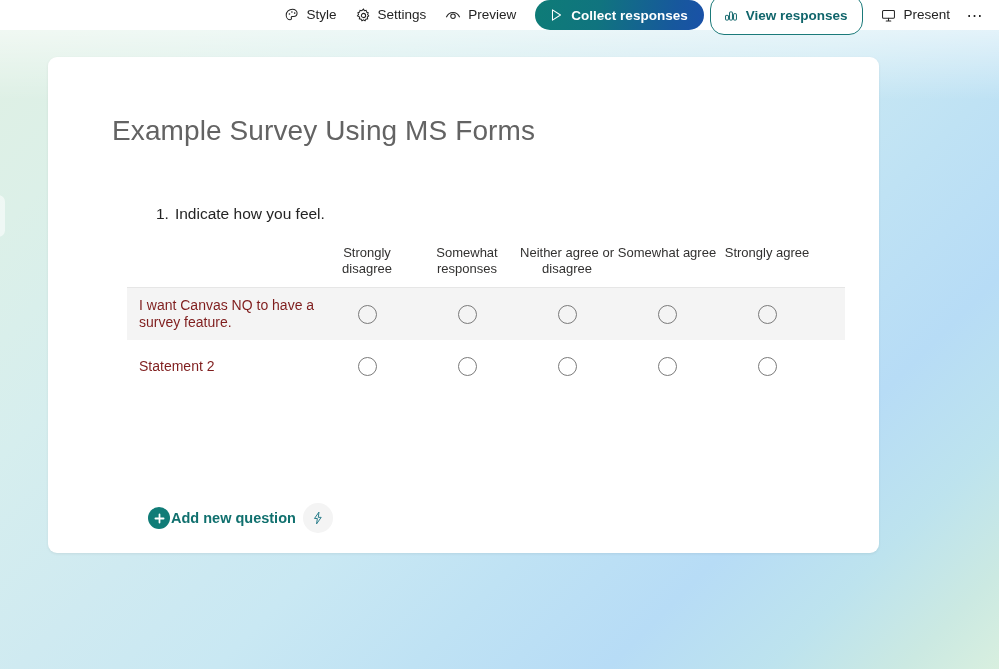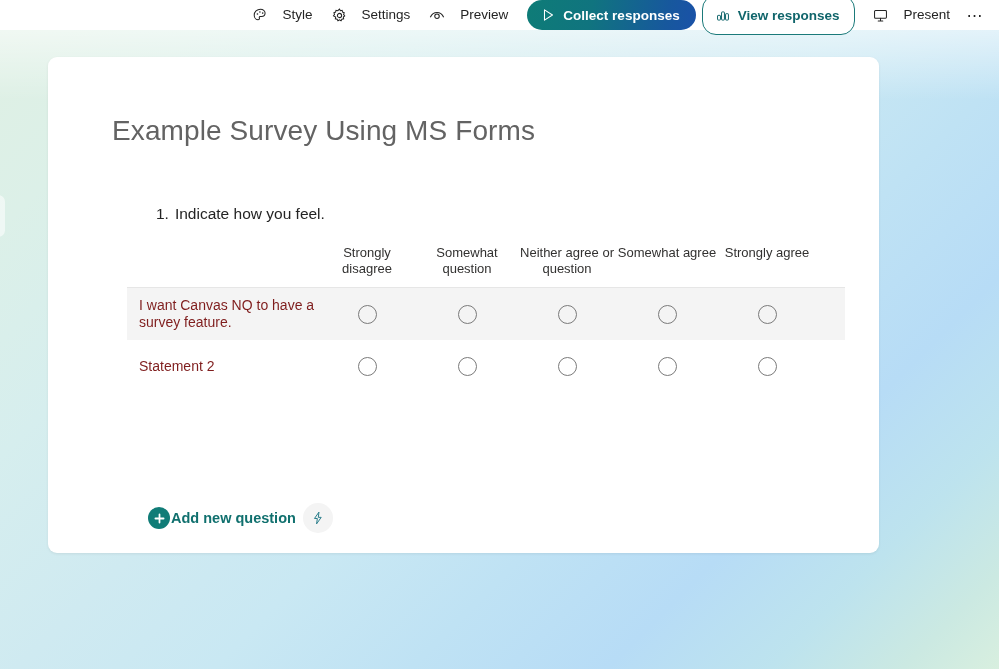--- a/index.html
+++ b/index.html
@@ -55,21 +55,21 @@
     display: flex;
     align-items: center;
     justify-content: flex-end;
     padding-right: 10px;
     box-sizing: border-box;
     z-index: 10;
   }
   .tb-item {
     display: flex;
     align-items: center;
-    gap: 14px;
+    gap: 6px;
     height: 26px;
     padding: 0 9px;
     border-radius: 4px;
     cursor: pointer;
     color: #242424;
     font-size: 13.5px;
     white-space: nowrap;
     user-select: none;
   }
   .tb-item .lbl { line-height: 1; }
@@ -355,22 +355,22 @@
     <div class="q-title-row">
       <span class="q-num">1.</span>
       <span>Indicate how you feel.</span>
     </div>
 
     <div class="likert">
 
       <div class="likert-head">
         <div class="lh-spacer"></div>
         <div class="lh-cell">Strongly disagree</div>
-        <div class="lh-cell">Somewhat question</div>
-        <div class="lh-cell">Neither agree or question</div>
+        <div class="lh-cell">Somewhat responses</div>
+        <div class="lh-cell">Neither agree or disagree</div>
         <div class="lh-cell">Somewhat agree</div>
         <div class="lh-cell">Strongly agree</div>
       </div>
 
       <div class="likert-row shaded">
         <div class="lr-label">I want Canvas NQ to have a survey feature.</div>
         <div class="lr-cell">
             <span class="radio"></span>
           </div>
         <div class="lr-cell">

